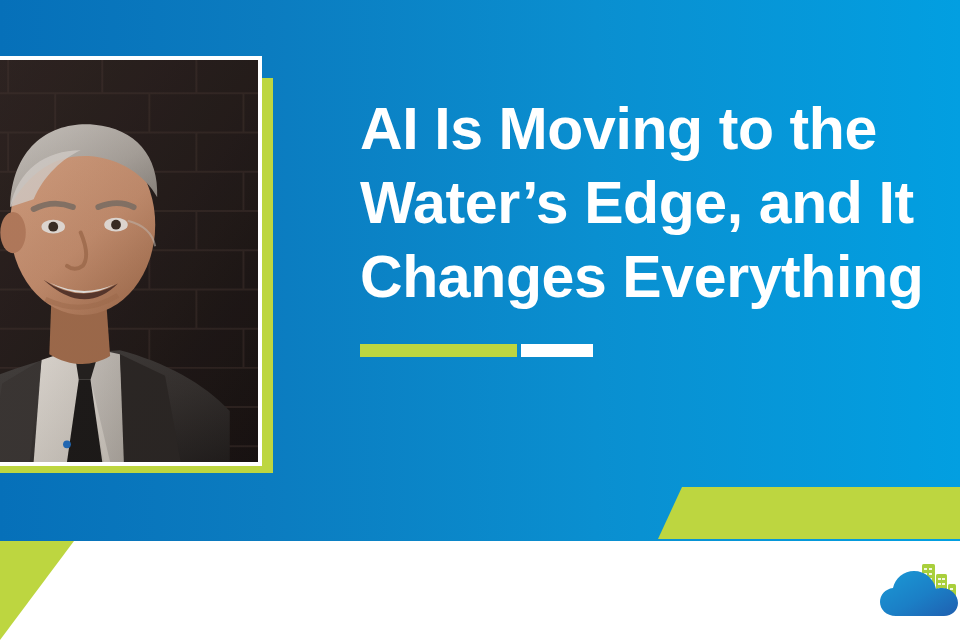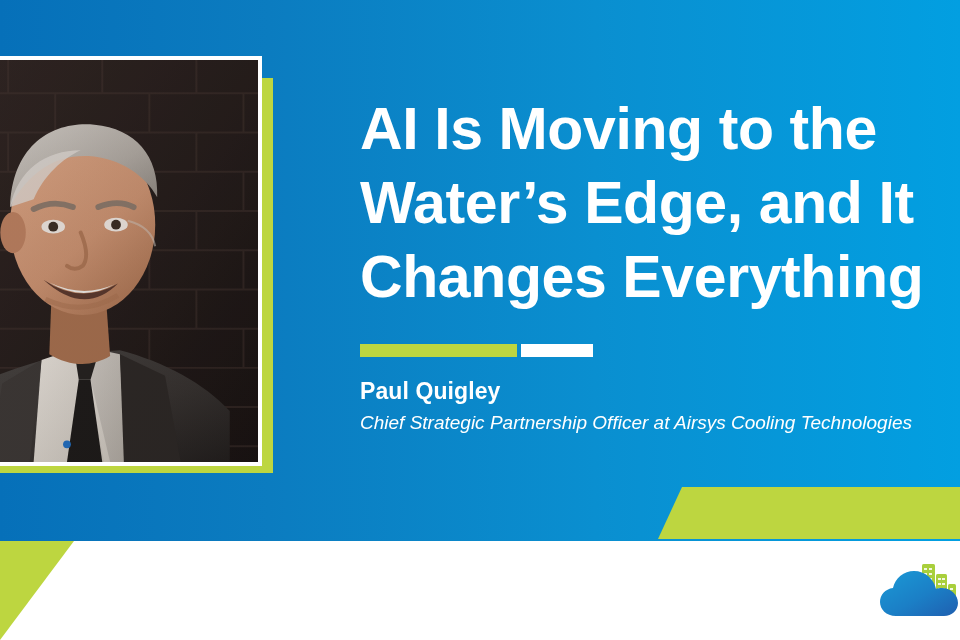--- a/index.html
+++ b/index.html
@@ -305,22 +305,20 @@
   <div class="content">
     <h1 class="title">AI Is Moving to the
 Water’s Edge, and It
 Changes Everything</h1>
 
     <div class="rule-row">
       <div class="rule-green"></div>
       <div class="rule-white"></div>
     </div>
 
-    <p class="speaker-name">Paul Quigley</p>
-    <p class="speaker-role">Chief Strategic Partnership Officer at Airsys Cooling Technologies</p>
   </div>
 
   <div class="logo" aria-label="Blue cloud with green city buildings logo">
     <svg viewBox="0 0 78 72" aria-hidden="true">
       <defs>
         <linearGradient id="cloudgrad" x1="0" y1="0" x2="1" y2="1">
           <stop offset="0%" stop-color="#1b9ad6"></stop>
           <stop offset="55%" stop-color="#1b7fc6"></stop>
           <stop offset="100%" stop-color="#1f5fb0"></stop>
         </linearGradient>

